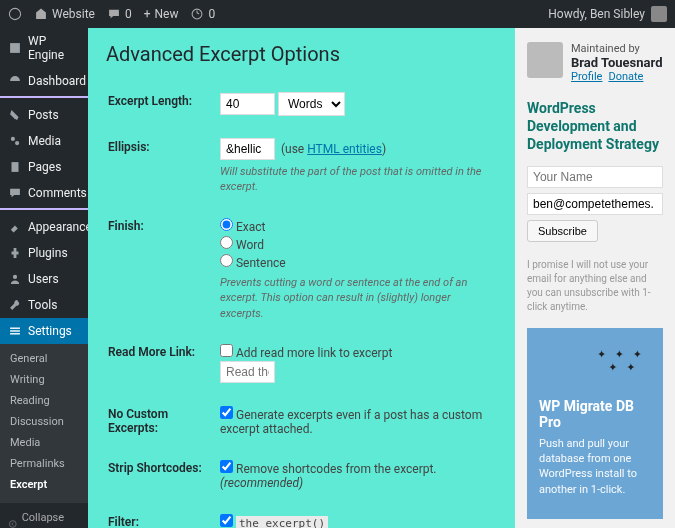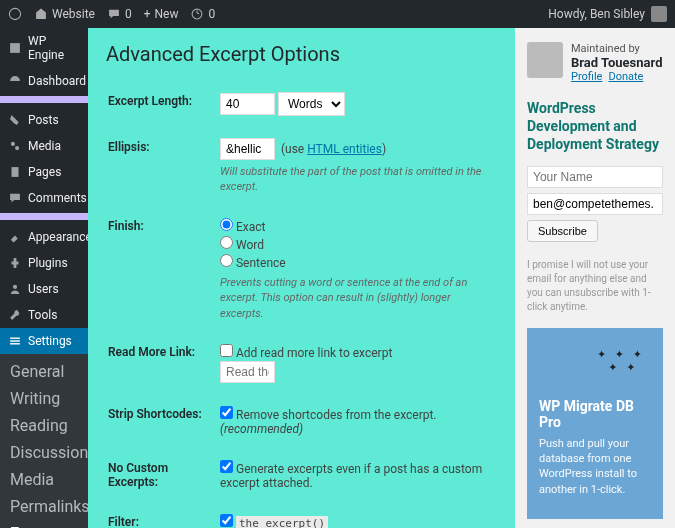--- a/index.html
+++ b/index.html
@@ -6,27 +6,27 @@
 body{font-family:-apple-system,BlinkMacSystemFont,"Segoe UI",Roboto,sans-serif;font-size:13px;color:#444;background:#f1f1f1;width:675px;height:528px;overflow:hidden}
 #adminbar{background:#23282d;color:#ccc;height:28px;display:flex;align-items:center;padding:0 8px;font-size:12px}
 #adminbar .left{display:flex;align-items:center;gap:12px}
 #adminbar .right{margin-left:auto;display:flex;align-items:center;gap:6px}
 #adminbar .item{display:flex;align-items:center;gap:4px;cursor:pointer}
 #adminbar svg{width:14px;height:14px;fill:#aaa}
 .avatar-sm{width:16px;height:16px;background:#888;border-radius:2px}
 #wrap{display:flex;height:500px}
 #sidebar{background:#23282d;width:88px;color:#eee;font-size:12px;overflow:hidden}
 .menu-item{display:flex;align-items:center;gap:6px;padding:6px 8px;cursor:pointer;color:#eee}
-.menu-item.sep-after{border-bottom:7px solid #c4b5fd;margin-bottom:4px;padding-bottom:8px}
+.menu-item.sep-after{border-bottom:2px solid #c4b5fd;margin-bottom:4px;padding-bottom:8px}
 .menu-item svg{width:14px;height:14px;fill:#9ba2a8;flex:none}
 .menu-item.current{background:#0073aa;color:#fff;position:relative}
 .menu-item.current svg{fill:#fff}
 .menu-item.current::after{content:"";position:absolute;right:-6px;top:50%;transform:translateY(-50%);border:6px solid transparent;border-right-color:#f1f1f1}
 .submenu{background:#32373c;padding:4px 0 8px}
-.submenu div{padding:4px 10px;font-size:16px;color:#b4b9be;cursor:pointer}
+.submenu div{padding:4px 10px;font-size:11px;color:#b4b9be;cursor:pointer}
 .submenu div.current{color:#fff;font-weight:600}
 .collapse{padding:8px;color:#aaa;font-size:11px;cursor:pointer;display:flex;gap:4px;align-items:center}
 #content{flex:1;padding:14px 18px;overflow:auto;background:#5eead4}
 h1{font-size:20px;font-weight:400;color:#23282d;margin-bottom:18px}
 .form-table{width:100%}
 .form-table tr{vertical-align:top}
 .form-table th{text-align:left;font-weight:600;font-size:12px;padding:8px 10px 8px 0;width:110px;color:#23282d}
 .form-table td{padding:6px 0 14px;font-size:12px}
 .desc{color:#666;font-style:italic;font-size:11px;margin-top:4px;line-height:1.4}
 input[type=text],select{border:1px solid #ddd;padding:3px 5px;font-size:12px;background:#fff}
@@ -208,29 +208,29 @@
         </td>
       </tr>
       <tr>
         <th>Read More Link:</th>
         <td>
           <label><input type="checkbox" style=""> <span>Add read more link to excerpt</span></label>
           <input type="text" class="wide" placeholder="Read the rest" style="">
         </td>
       </tr>
       <tr>
+        <th>No Custom Excerpts:</th>
+        <td>
+              <label><input type="checkbox" checked="" style=""> <span>Generate excerpts even if a post has a custom excerpt attached.</span></label>
+            </td>
+      </tr>
+      <tr>
         <th>Strip Shortcodes:</th>
         <td>
               <label><input type="checkbox" checked="" style=""> <span>Remove shortcodes from the excerpt. </span><i>(recommended)</i></label>
-            </td>
-      </tr>
-      <tr>
-        <th>No Custom Excerpts:</th>
-        <td>
-              <label><input type="checkbox" checked="" style=""> <span>Generate excerpts even if a post has a custom excerpt attached.</span></label>
             </td>
       </tr>
       <tr>
         <th>Filter:</th>
         <td>
           <label><input type="checkbox" checked="" style=""> <code>the_excerpt()</code></label>
 
         </td>
       </tr>
 

